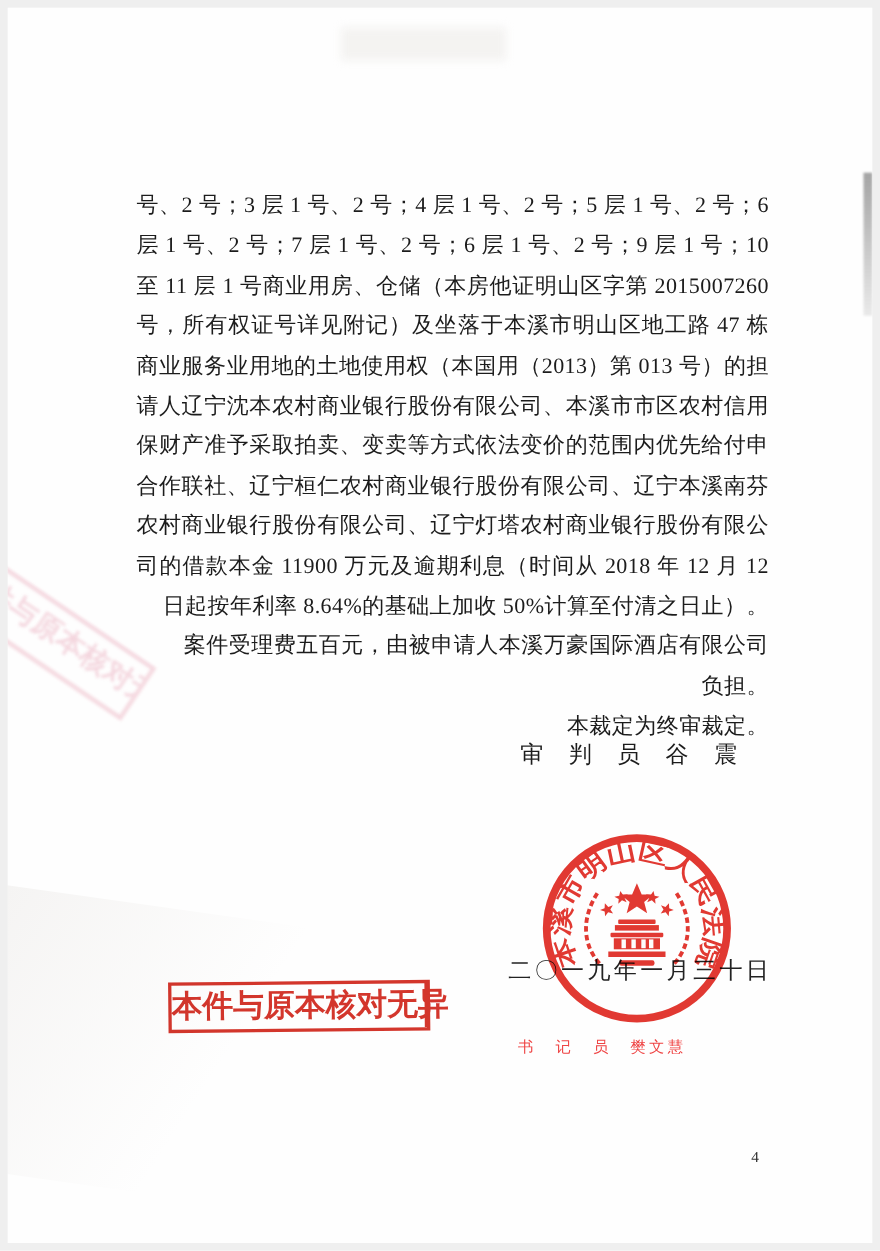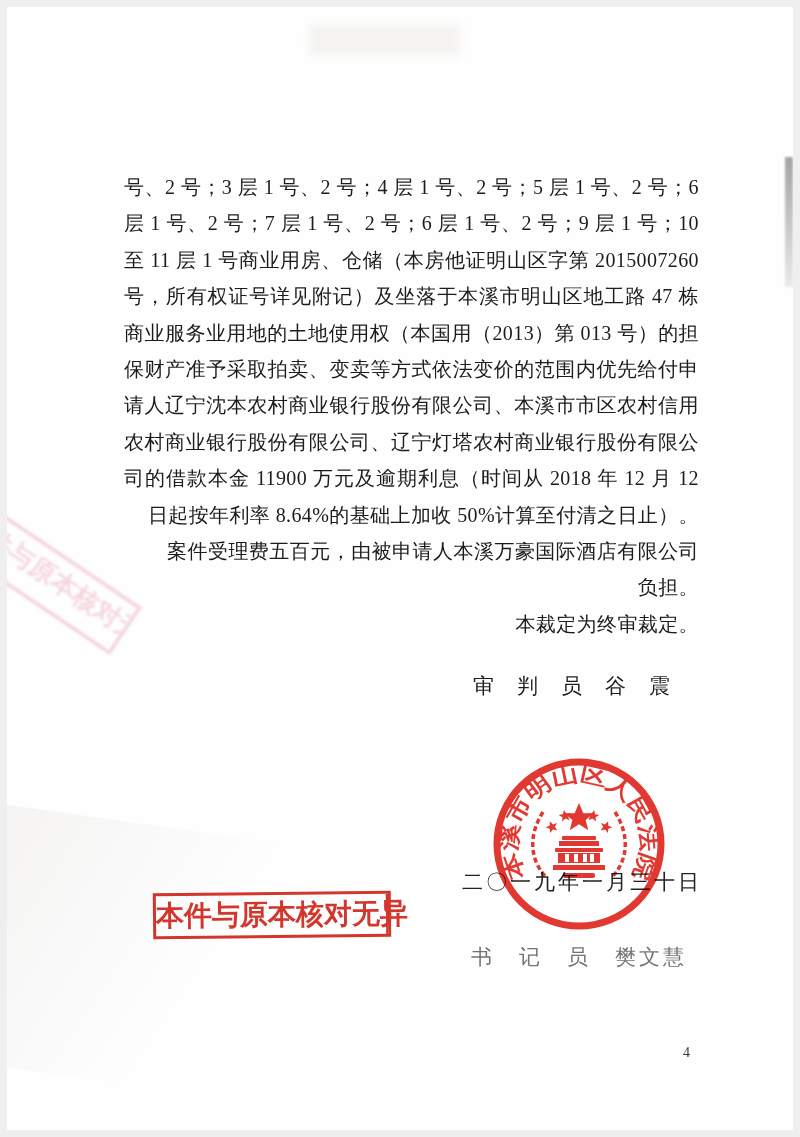--- a/index.html
+++ b/index.html
@@ -60,21 +60,21 @@
     letter-spacing:1px;
   }
 
   .date-line{
     position:absolute;left:455px;top:861px;
     font-size:21px;color:#222;white-space:nowrap;
     letter-spacing:3px;z-index:1;
   }
   .clerk-line{
     position:absolute;left:464px;top:936px;
-    font-size:21px;color:#737373;white-space:nowrap;
+    font-size:14px;color:#ef4444;white-space:nowrap;
     letter-spacing:3px;
   }
 
   
   .seal{
     position:absolute;left:484px;top:749px;width:176px;height:176px;
     z-index:2;mix-blend-mode:multiply;opacity:.93;
   }
 
   
@@ -105,22 +105,23 @@
   <div class="artifact-crease"></div>
 
   <div class="edge-stamp">本件与原本核对无异</div>
 
   <main class="body-text">
     <div class="line j">号、2 号；3 层 1 号、2 号；4 层 1 号、2 号；5 层 1 号、2 号；6</div>
     <div class="line j">层 1 号、2 号；7 层 1 号、2 号；6 层 1 号、2 号；9 层 1 号；10</div>
     <div class="line j">至 11 层 1 号商业用房、仓储（本房他证明山区字第 2015007260</div>
     <div class="line j">号，所有权证号详见附记）及坐落于本溪市明山区地工路 47 栋</div>
     <div class="line j">商业服务业用地的土地使用权（本国用（2013）第 013 号）的担</div>
+    <div class="line j">请人辽宁沈本农村商业银行股份有限公司、本溪市市区农村信用</div>
     <div class="line j">保财产准予采取拍卖、变卖等方式依法变价的范围内优先给付申</div>
-    <div class="line j">请人辽宁沈本农村商业银行股份有限公司、本溪市市区农村信用</div>
+    <div class="line j">合作联社、辽宁桓仁农村商业银行股份有限公司、辽宁本溪南芬</div>
     <div class="line j">农村商业银行股份有限公司、辽宁灯塔农村商业银行股份有限公</div>
     <div class="line j">司的借款本金 11900 万元及逾期利息（时间从 2018 年 12 月 12</div>
     <div class="line">日起按年利率 8.64%的基础上加收 50%计算至付清之日止）。</div>
     <div class="line j indent">案件受理费五百元，由被申请人本溪万豪国际酒店有限公司</div>
     <div class="line">负担。</div>
     <div class="line indent">本裁定为终审裁定。</div>
   </main>
 
   <div class="judge-line">审　判　员　谷　震</div>
 

